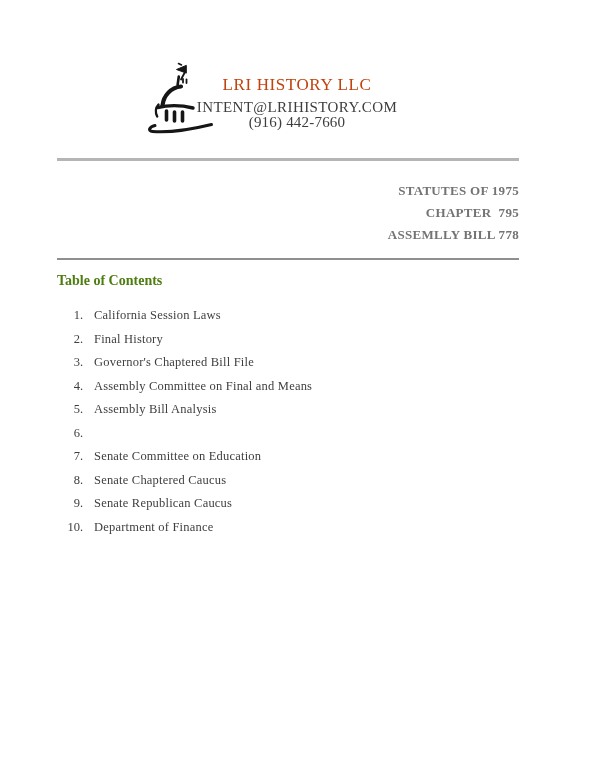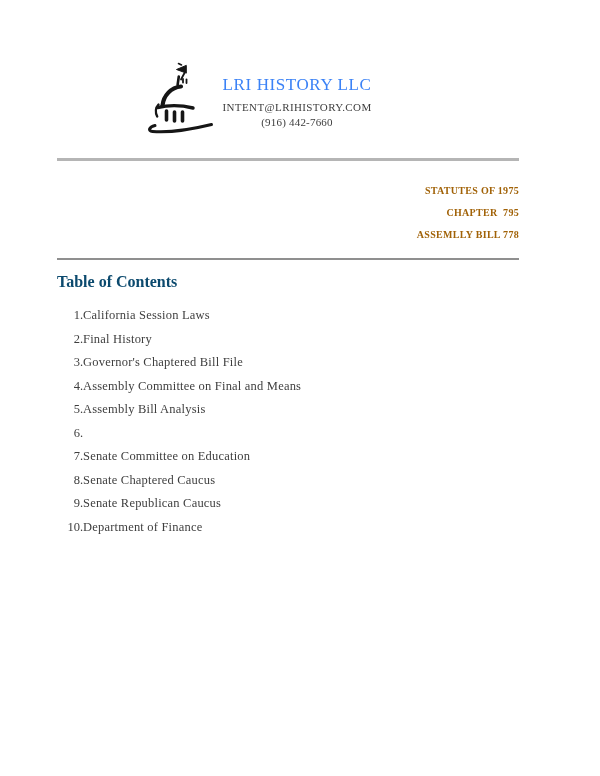--- a/index.html
+++ b/index.html
@@ -25,25 +25,25 @@
   .header-text {
     position: absolute;
     left: 187px;
     top: 75px;
     width: 220px;
     text-align: center;
   }
   .company-name {
     font-size: 17px;
     letter-spacing: 0.6px;
-    color: #3b82f6;
+    color: #c2410c;
     line-height: 20px;
   }
   .contact-line {
-    font-size: 11px;
+    font-size: 15px;
     letter-spacing: 0.4px;
     color: #3d3d3d;
     line-height: 15px;
     font-family: Liberation Serif, serif;
   }
   .contact-line.first { margin-top: 5px; }
   .contact-line.phone { letter-spacing: 0.2px; }
 
   
   .rule {
@@ -55,36 +55,36 @@
   .rule-2 { top: 258px; height: 1.6px; background: #8f8f8f; }
 
   
   .statute-block {
     position: absolute;
     right: 81px;
     top: 180px;
     text-align: right;
   }
   .statute-line {
-    font-size: 10px;
+    font-size: 13px;
     font-weight: bold;
-    color: #a16207;
+    color: #737373;
     line-height: 22px;
     white-space: pre;
     letter-spacing: 0.3px;
   }
 
   
   .toc-heading {
     position: absolute;
     left: 57px;
     top: 273px;
-    font-size: 16px;
+    font-size: 14px;
     font-weight: bold;
-    color: #0c4a6e;
+    color: #4d7c0f;
   }
   .toc-list {
     position: absolute;
     left: 0;
     top: 304px;
     width: 600px;
     list-style: none;
   }
   .toc-row {
     display: flex;
@@ -92,21 +92,21 @@
     line-height: 23.5px;
     font-size: 12.5px;
     color: #3e3e3e;
   }
   .toc-num {
     width: 83px;
     text-align: right;
     flex: 0 0 83px;
   }
   .toc-label {
-    margin-left: 0;
+    margin-left: 11px;
     letter-spacing: 0.2px;
   }
 </style>
 </head>
 <body>
 
 <div class="page">
 
   <svg class="logo" viewBox="0 0 71 75" xmlns="http://www.w3.org/2000/svg" aria-hidden="true">
     <g stroke="#161616" fill="none" stroke-linecap="round">

